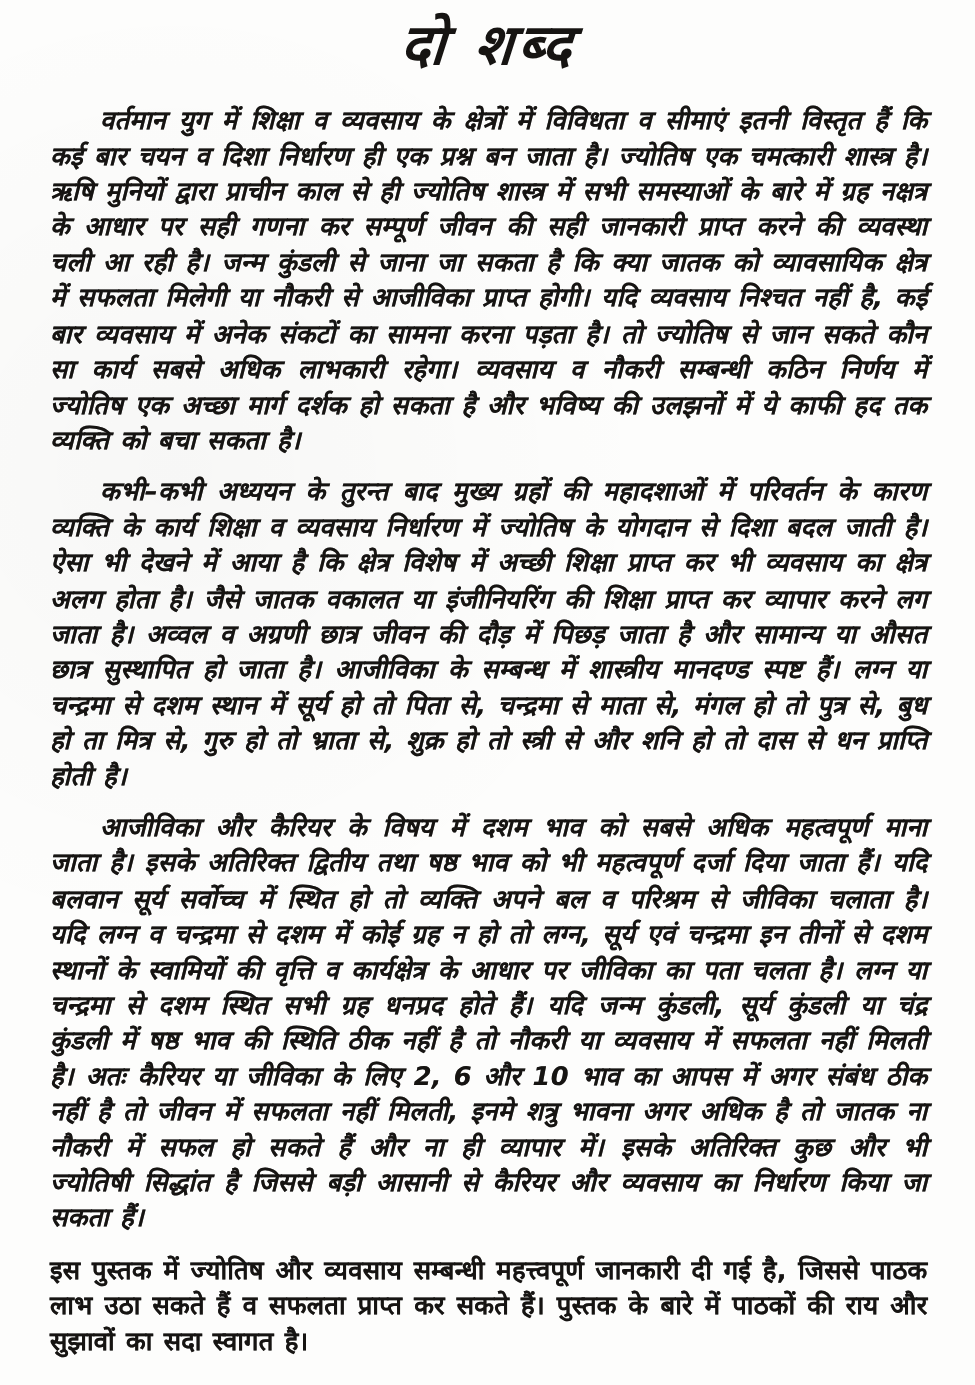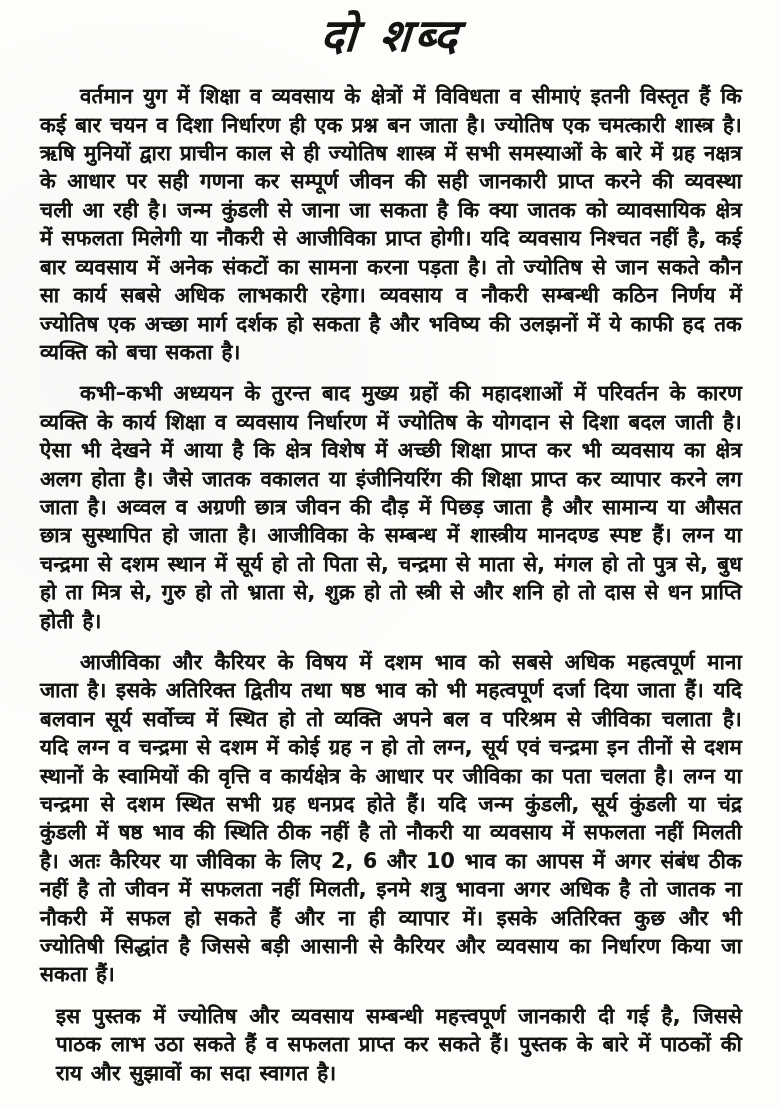--- a/index.html
+++ b/index.html
@@ -41,22 +41,22 @@
     font-weight: 700;
     line-height: 28.4px;
     text-align: justify;
     letter-spacing: 0.2px;
     word-spacing: 1.5px;
     color: var(--ink);
     margin-bottom: 13px;
     
     text-shadow: 0 0 0.4px rgba(0,0,0,0.55);
   }
-  .para.indent { text-indent: 40px; }
-  .para.last { margin-top: 6px; margin-bottom: 0; margin-left: 16px; }
+  .para.indent { text-indent: 40px; font-style: italic; }
+  .para.last { margin-top: 6px; margin-bottom: 0; }
 </style>
 </head>
 <body>
 
 <div class="page">
   <h1 class="title">दो शब्द</h1>
 
   <p class="para indent">वर्तमान युग में शिक्षा व व्यवसाय के क्षेत्रों में विविधता व सीमाएं इतनी विस्तृत हैं कि कई बार चयन व दिशा निर्धारण ही एक प्रश्न बन जाता है। ज्योतिष एक चमत्कारी शास्त्र है। ऋषि मुनियों द्वारा प्राचीन काल से ही ज्योतिष शास्त्र में सभी समस्याओं के बारे में ग्रह नक्षत्र के आधार पर सही गणना कर सम्पूर्ण जीवन की सही जानकारी प्राप्त करने की व्यवस्था चली आ रही है। जन्म कुंडली से जाना जा सकता है कि क्या जातक को व्यावसायिक क्षेत्र में सफलता मिलेगी या नौकरी से आजीविका प्राप्त होगी। यदि व्यवसाय निश्चत नहीं है, कई बार व्यवसाय में अनेक संकटों का सामना करना पड़ता है। तो ज्योतिष से जान सकते कौन सा कार्य सबसे अधिक लाभकारी रहेगा। व्यवसाय व नौकरी सम्बन्धी कठिन निर्णय में ज्योतिष एक अच्छा मार्ग दर्शक हो सकता है और भविष्य की उलझनों में ये काफी हद तक व्यक्ति को बचा सकता है।</p>
 
   <p class="para indent">कभी–कभी अध्ययन के तुरन्त बाद मुख्य ग्रहों की महादशाओं में परिवर्तन के कारण व्यक्ति के कार्य शिक्षा व व्यवसाय निर्धारण में ज्योतिष के योगदान से दिशा बदल जाती है। ऐसा भी देखने में आया है कि क्षेत्र विशेष में अच्छी शिक्षा प्राप्त कर भी व्यवसाय का क्षेत्र अलग होता है। जैसे जातक वकालत या इंजीनियरिंग की शिक्षा प्राप्त कर व्यापार करने लग जाता है। अव्वल व अग्रणी छात्र जीवन की दौड़ में पिछड़ जाता है और सामान्य या औसत छात्र सुस्थापित हो जाता है। आजीविका के सम्बन्ध में शास्त्रीय मानदण्ड स्पष्ट हैं। लग्न या चन्द्रमा से दशम स्थान में सूर्य हो तो पिता से, चन्द्रमा से माता से, मंगल हो तो पुत्र से, बुध हो ता मित्र से, गुरु हो तो भ्राता से, शुक्र हो तो स्त्री से और शनि हो तो दास से धन प्राप्ति होती है।</p>

